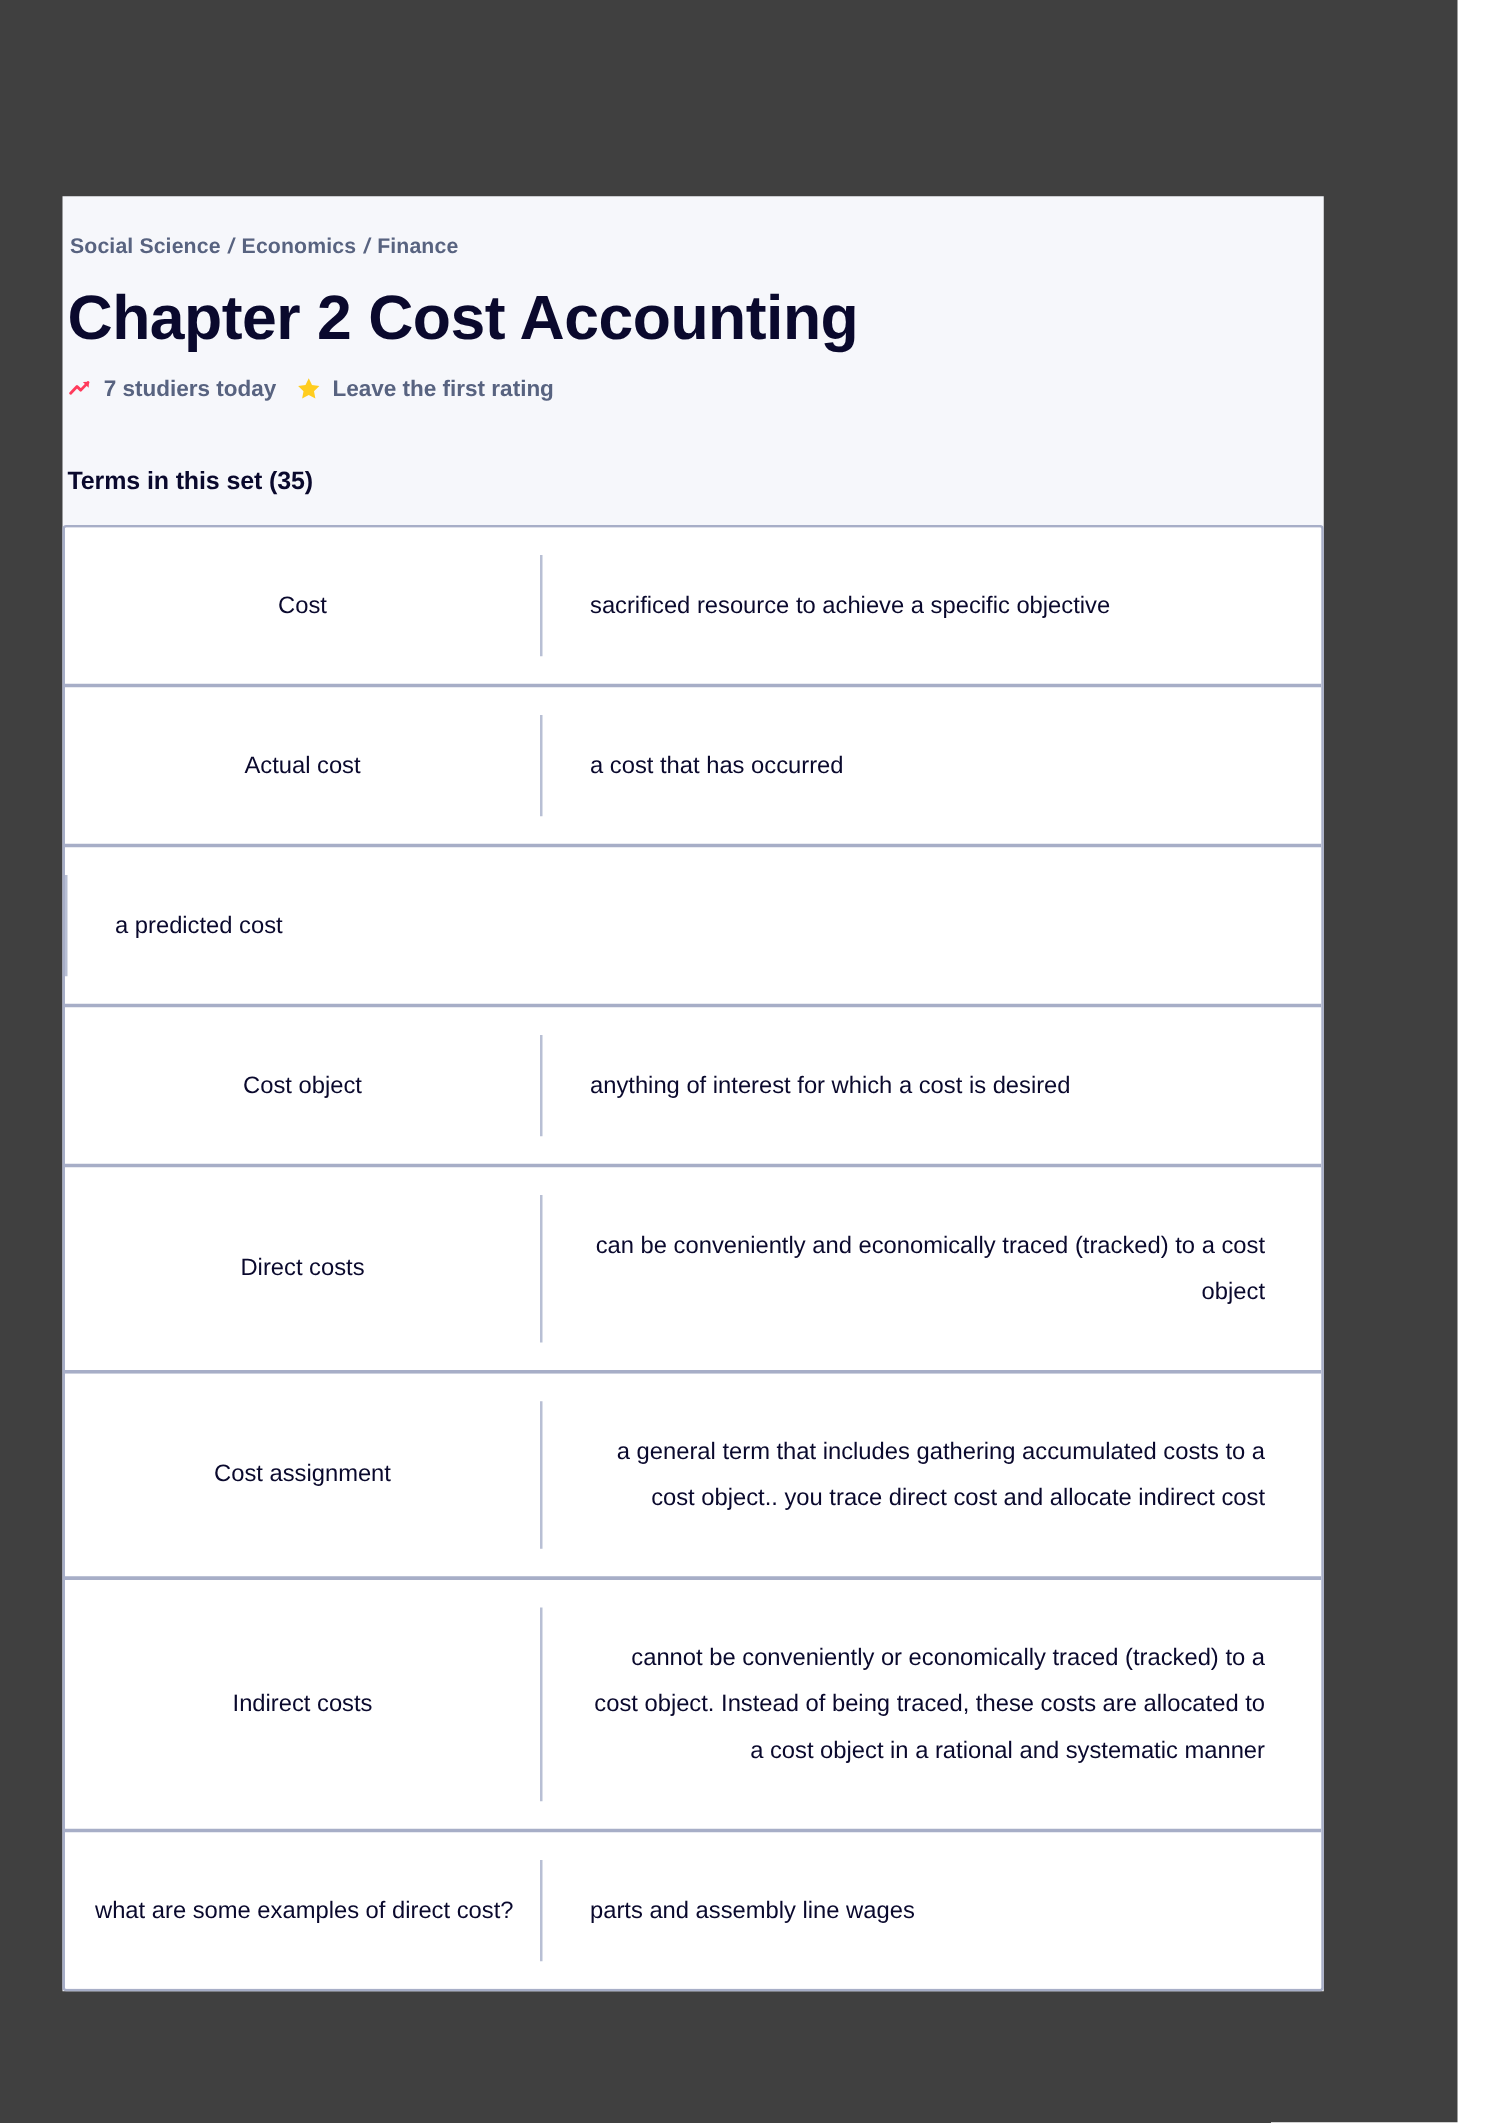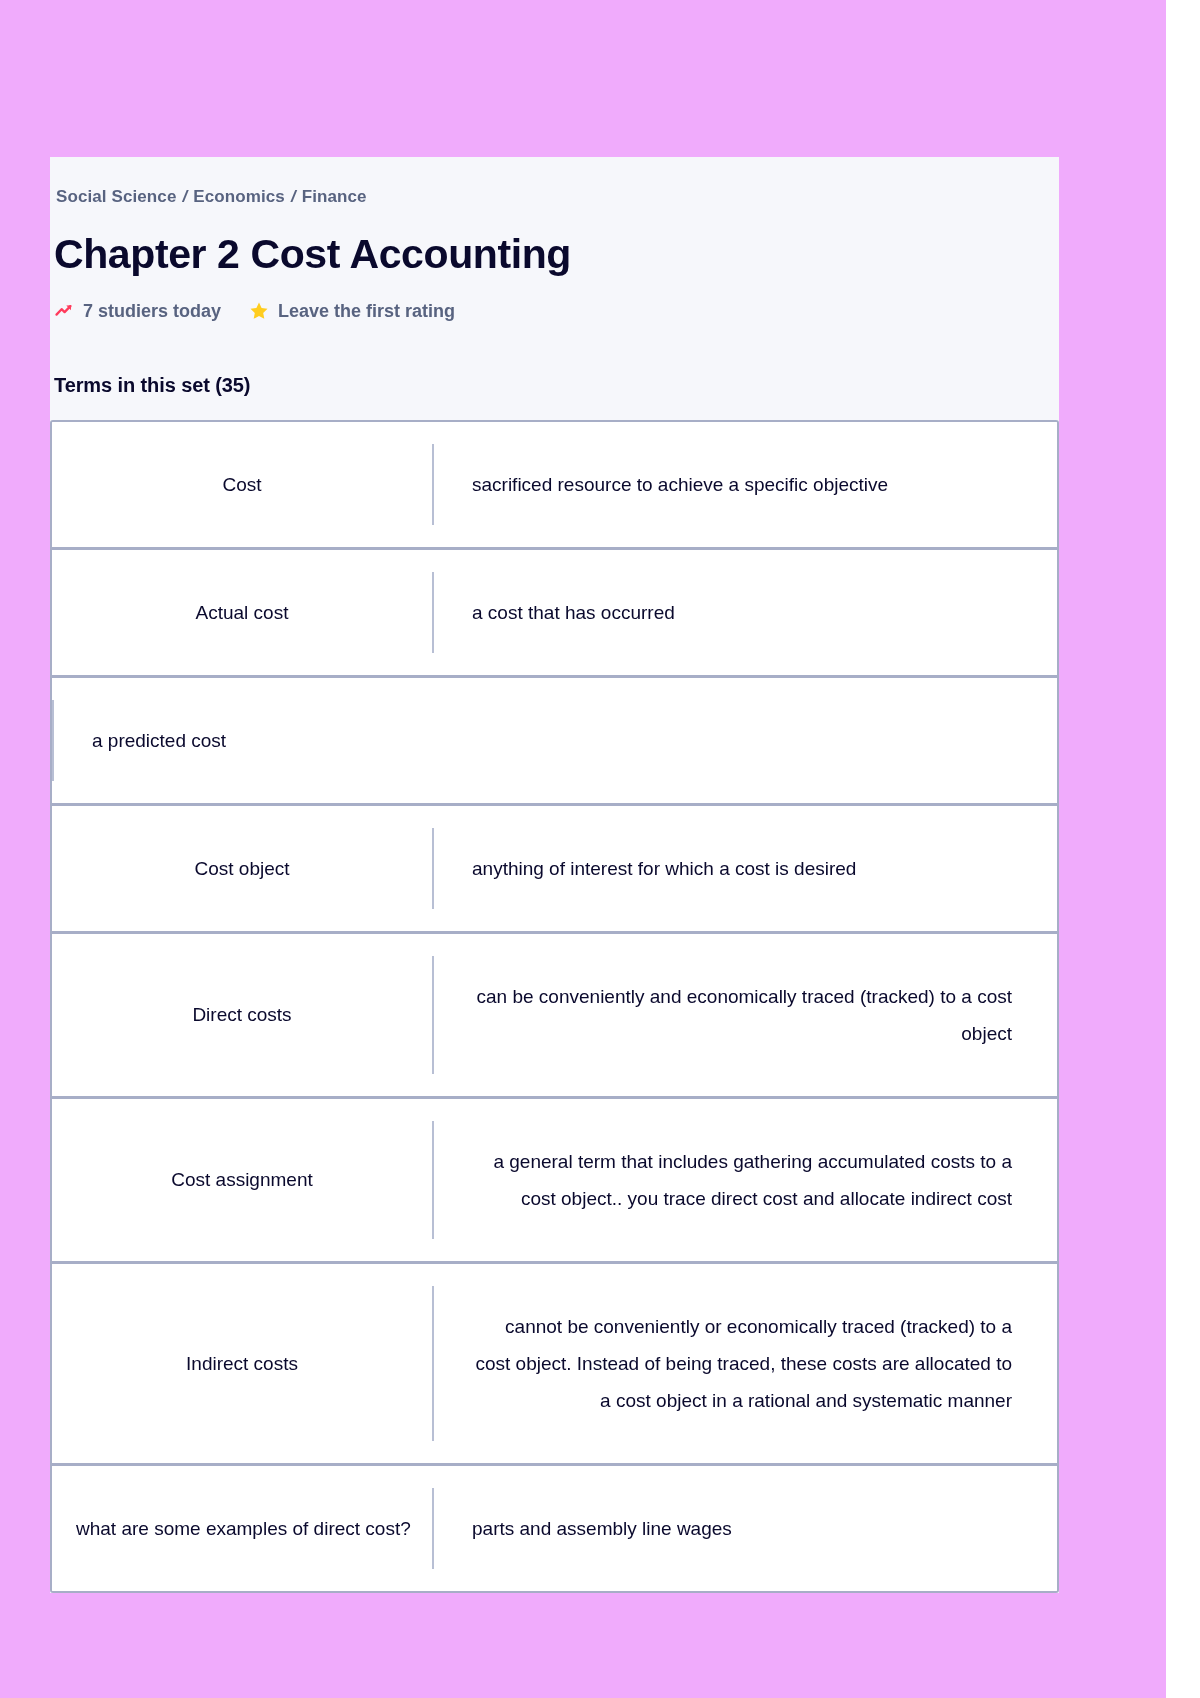--- a/index.html
+++ b/index.html
@@ -11,21 +11,21 @@
     width: 1200px;
     height: 1698px;
     font-family: "Liberation Sans", sans-serif;
     -webkit-font-smoothing: antialiased;
   }
 
   .page {
     position: relative;
     width: 1166px;
     height: 1698px;
-    background: #f0abfc;
+    background: #404040;
     overflow: hidden;
   }
 
   
   .set-panel {
     position: absolute;
     left: 50px;
     top: 157px;
     width: 1009px;
     min-height: 1387px;
@@ -56,33 +56,33 @@
     color: #586380;
     font-weight: 700;
     font-style: italic;
     margin: 0 6px;
     display: inline-block;
   }
 
   
   .set-title {
     margin: 23px 0 0 4px;
-    font-size: 41px;
+    font-size: 50px;
     line-height: 48px;
     font-weight: 700;
     color: #0a092d;
     letter-spacing: -0.4px;
   }
 
   
   .stats-row {
     margin: 22px 0 16px 4px;
     display: flex;
     align-items: center;
-    gap: 28px;
+    gap: 16px;
   }
   .stat {
     display: flex;
     align-items: center;
     gap: 9px;
     font-size: 18px;
     font-weight: 700;
     color: #586380;
     line-height: 22px;
     white-space: nowrap;

